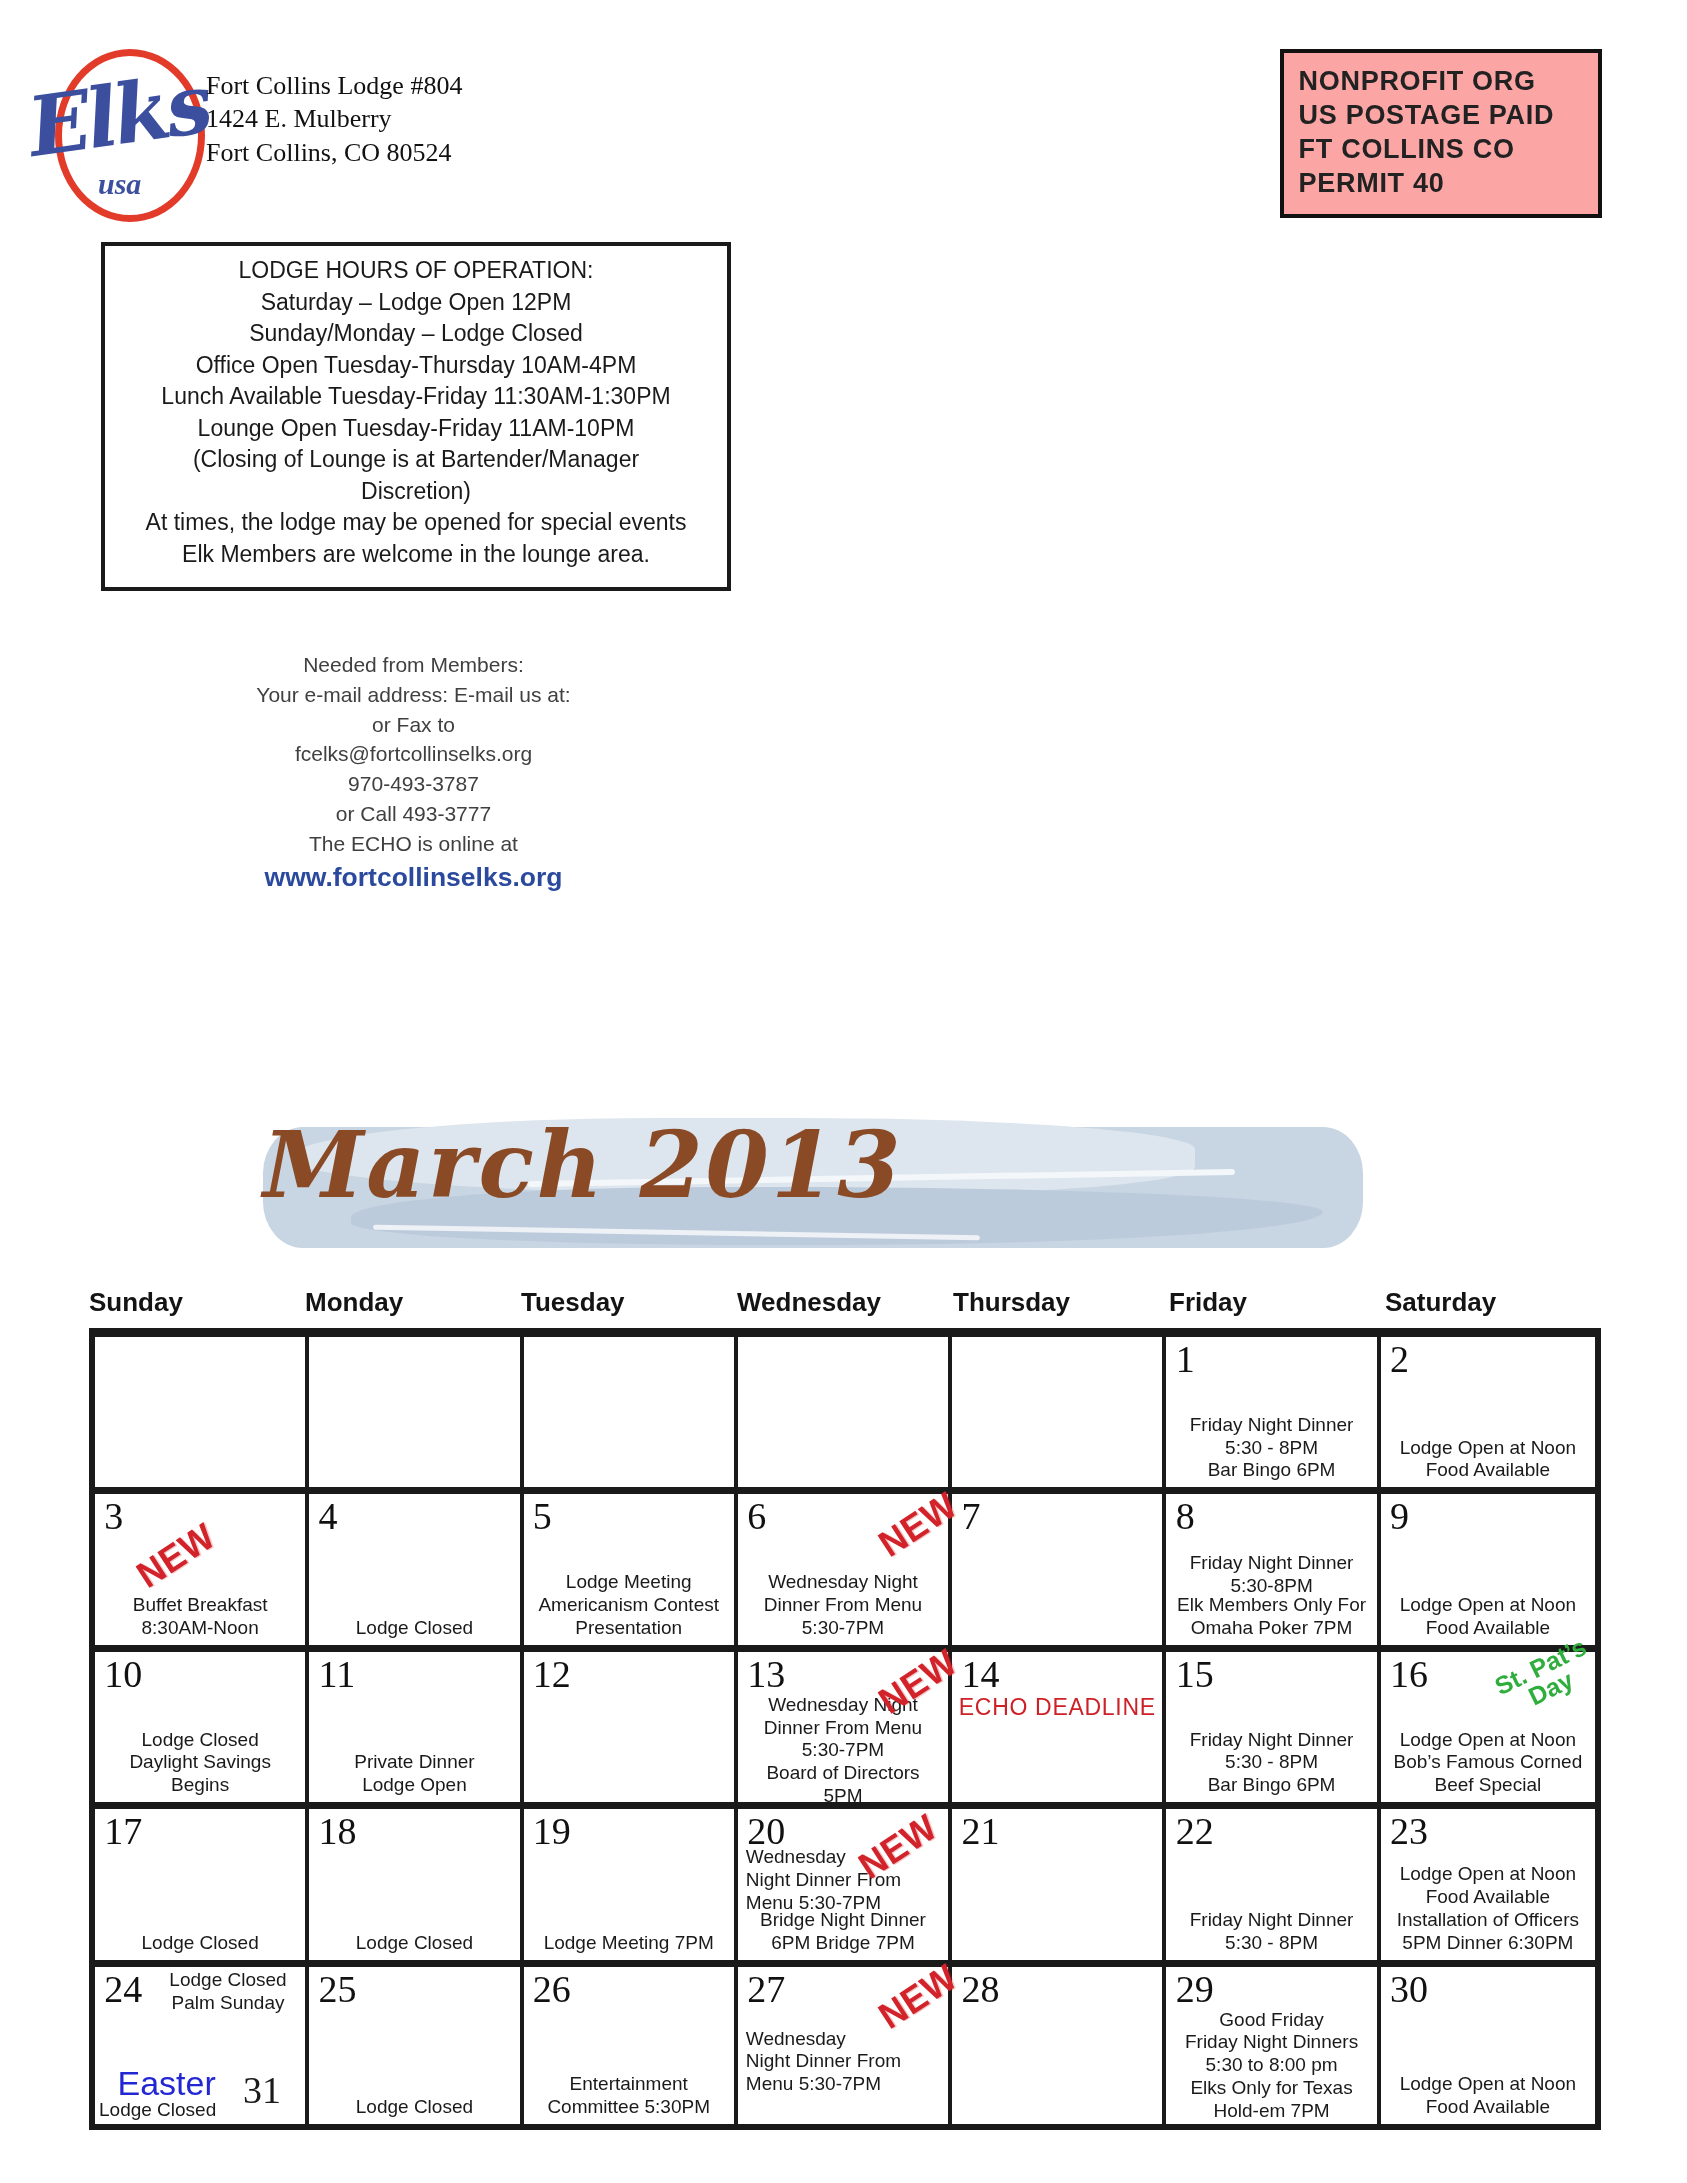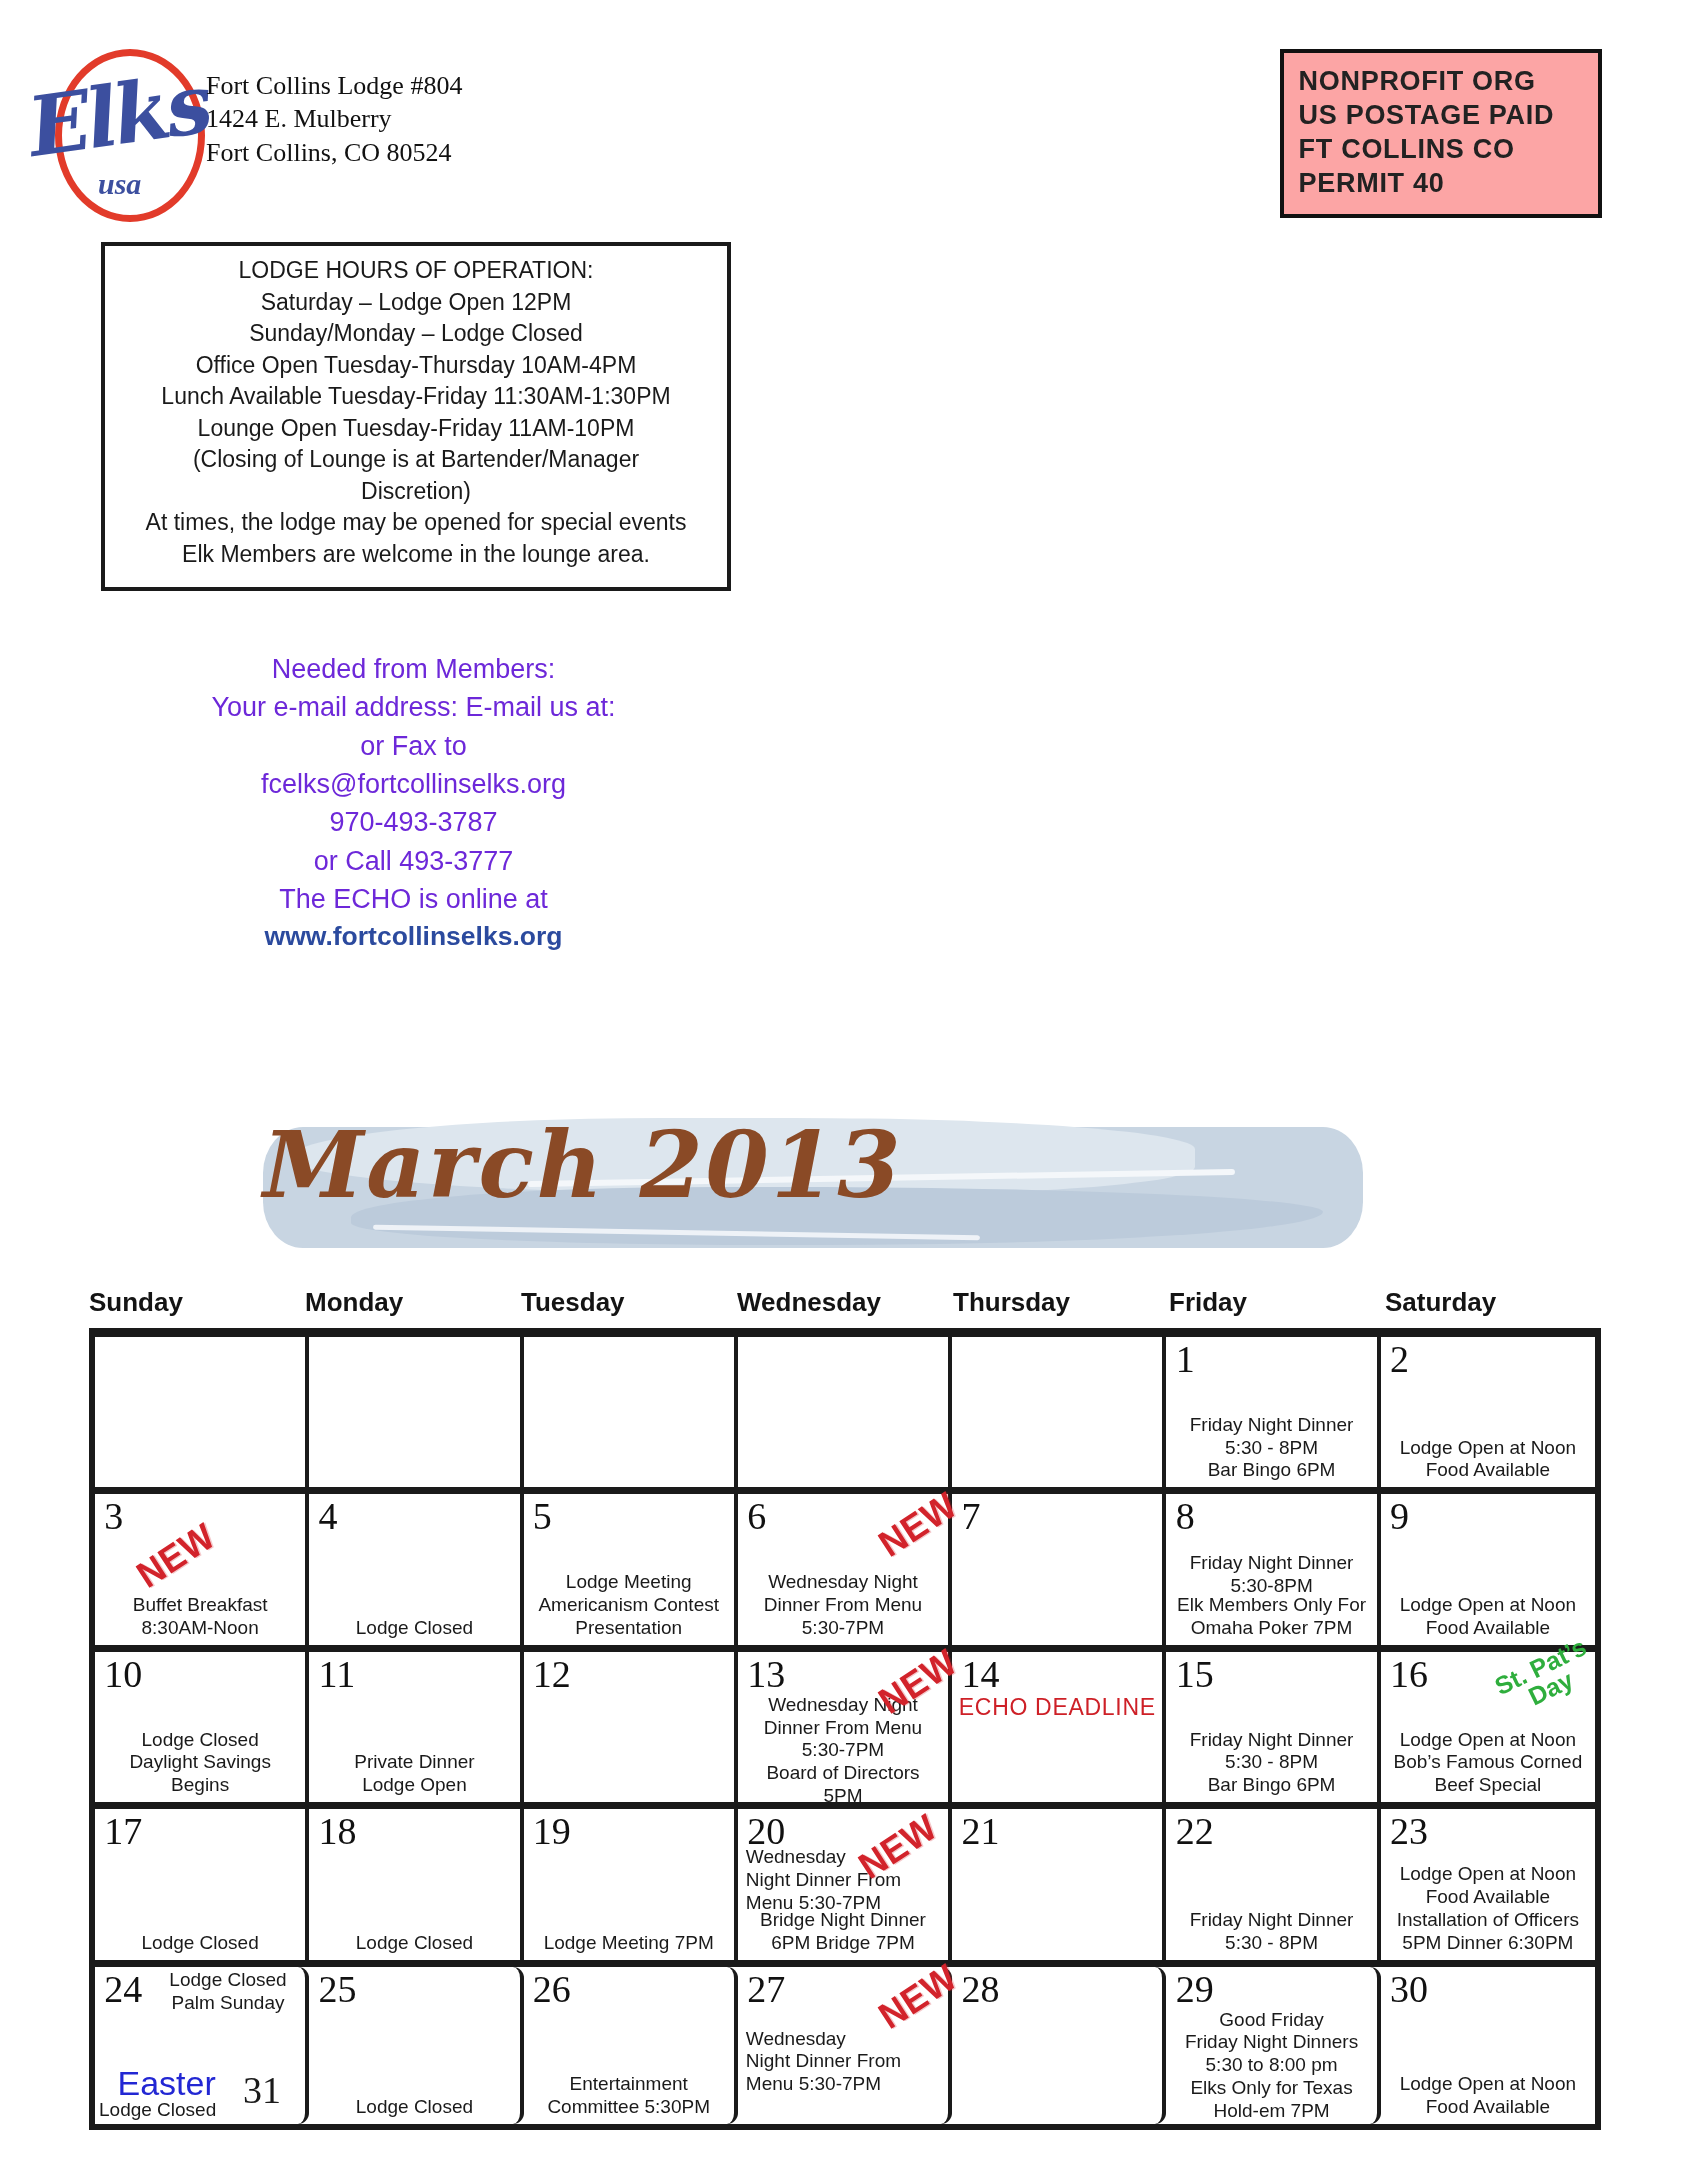--- a/index.html
+++ b/index.html
@@ -21,21 +21,21 @@
            border:4px solid #111;padding:10.6px 13.2px 13.2px 14.6px;background:#fca5a5;}
   .postage div{font-size:27px;line-height:1.27;font-weight:bold;color:#222;letter-spacing:0.7px;}
 
   
   .hours{position:absolute;left:101px;top:230px;width:630px;box-sizing:border-box;
          border:4.6px solid #1a1a1a;padding:9.3px 4px 17px 4px;text-align:center;margin-top:12px;}
   .hours div{font-size:23px;line-height:1.37;color:#1a1a1a;}
 
   
   .members{position:absolute;left:99px;top:650px;width:629px;text-align:center;}
-  .members div{font-size:27px;line-height:1.42;color:#6d28d9;}
+  .members div{font-size:21px;line-height:1.42;color:#404040;}
   .members .weblink{font-weight:bold;color:#2b4a9e;font-size:26.5px;}
 
   
   .banner{position:absolute;left:263px;top:1111px;width:1104px;height:146px;}
   .brush-base{position:absolute;left:0;top:16px;right:4px;bottom:9.3px;background:#c8d5e2;
               border-radius:40px/46px;}
   .brush-light{position:absolute;left:26.5px;top:6.6px;width:82%;height:52%;background:#dde6ee;
                border-radius:48% 52% 40% 60%/62% 48% 42% 55%;}
   .brush-dark{position:absolute;left:8%;bottom:12px;width:88%;height:40%;background:#bccbdb;
               border-radius:40% 60% 55% 45%/55% 45% 60% 40%;}
@@ -49,21 +49,21 @@
 
   
   #weekday-row{position:absolute;left:89px;top:1287px;width:1512px;display:grid;
                grid-template-columns:repeat(7,1fr);text-align:left;}
   #weekday-row span{font-weight:bold;font-size:26px;color:#141414;}
   #cal-grid{position:absolute;left:89px;top:1328px;width:1512px;height:802px;display:grid;
             grid-template-columns:repeat(7,1fr);grid-template-rows:repeat(5,1fr);
             border:6px solid #1a1a1a;border-top-width:9.3px;box-sizing:border-box;background:#fff;}
   .cell{position:relative;border-right:4.6px solid #1a1a1a;border-bottom:7.3px solid #1a1a1a;overflow:visible;}
   .cell:nth-child(7n){border-right:none;}
-  .cell:nth-child(n+29){border-bottom:none;border-radius:11px;}
+  .cell:nth-child(n+29){border-bottom:none;}
   .daynum{position:absolute;top:0px;left:9.3px;font-family:"Liberation Serif",serif;
           font-size:38px;color:#111;z-index:1;}
   .blk{position:absolute;left:2.6px;right:2.6px;text-align:center;font-size:19px;line-height:1.2;color:#1a1a1a;z-index:1;}
   .blk div{white-space:nowrap;}
   .pos-bottom{bottom:5.3px;}
   .pos-mid{top:58px;}
   .pos-upper{top:42px;}
   .pos-under-left{top:37px;left:8px;right:auto;text-align:left;}
   .pos-mid-left{top:61px;left:8px;right:auto;text-align:left;}
   .c-red{color:#ce2027;font-size:23px;letter-spacing:0.7px;}

